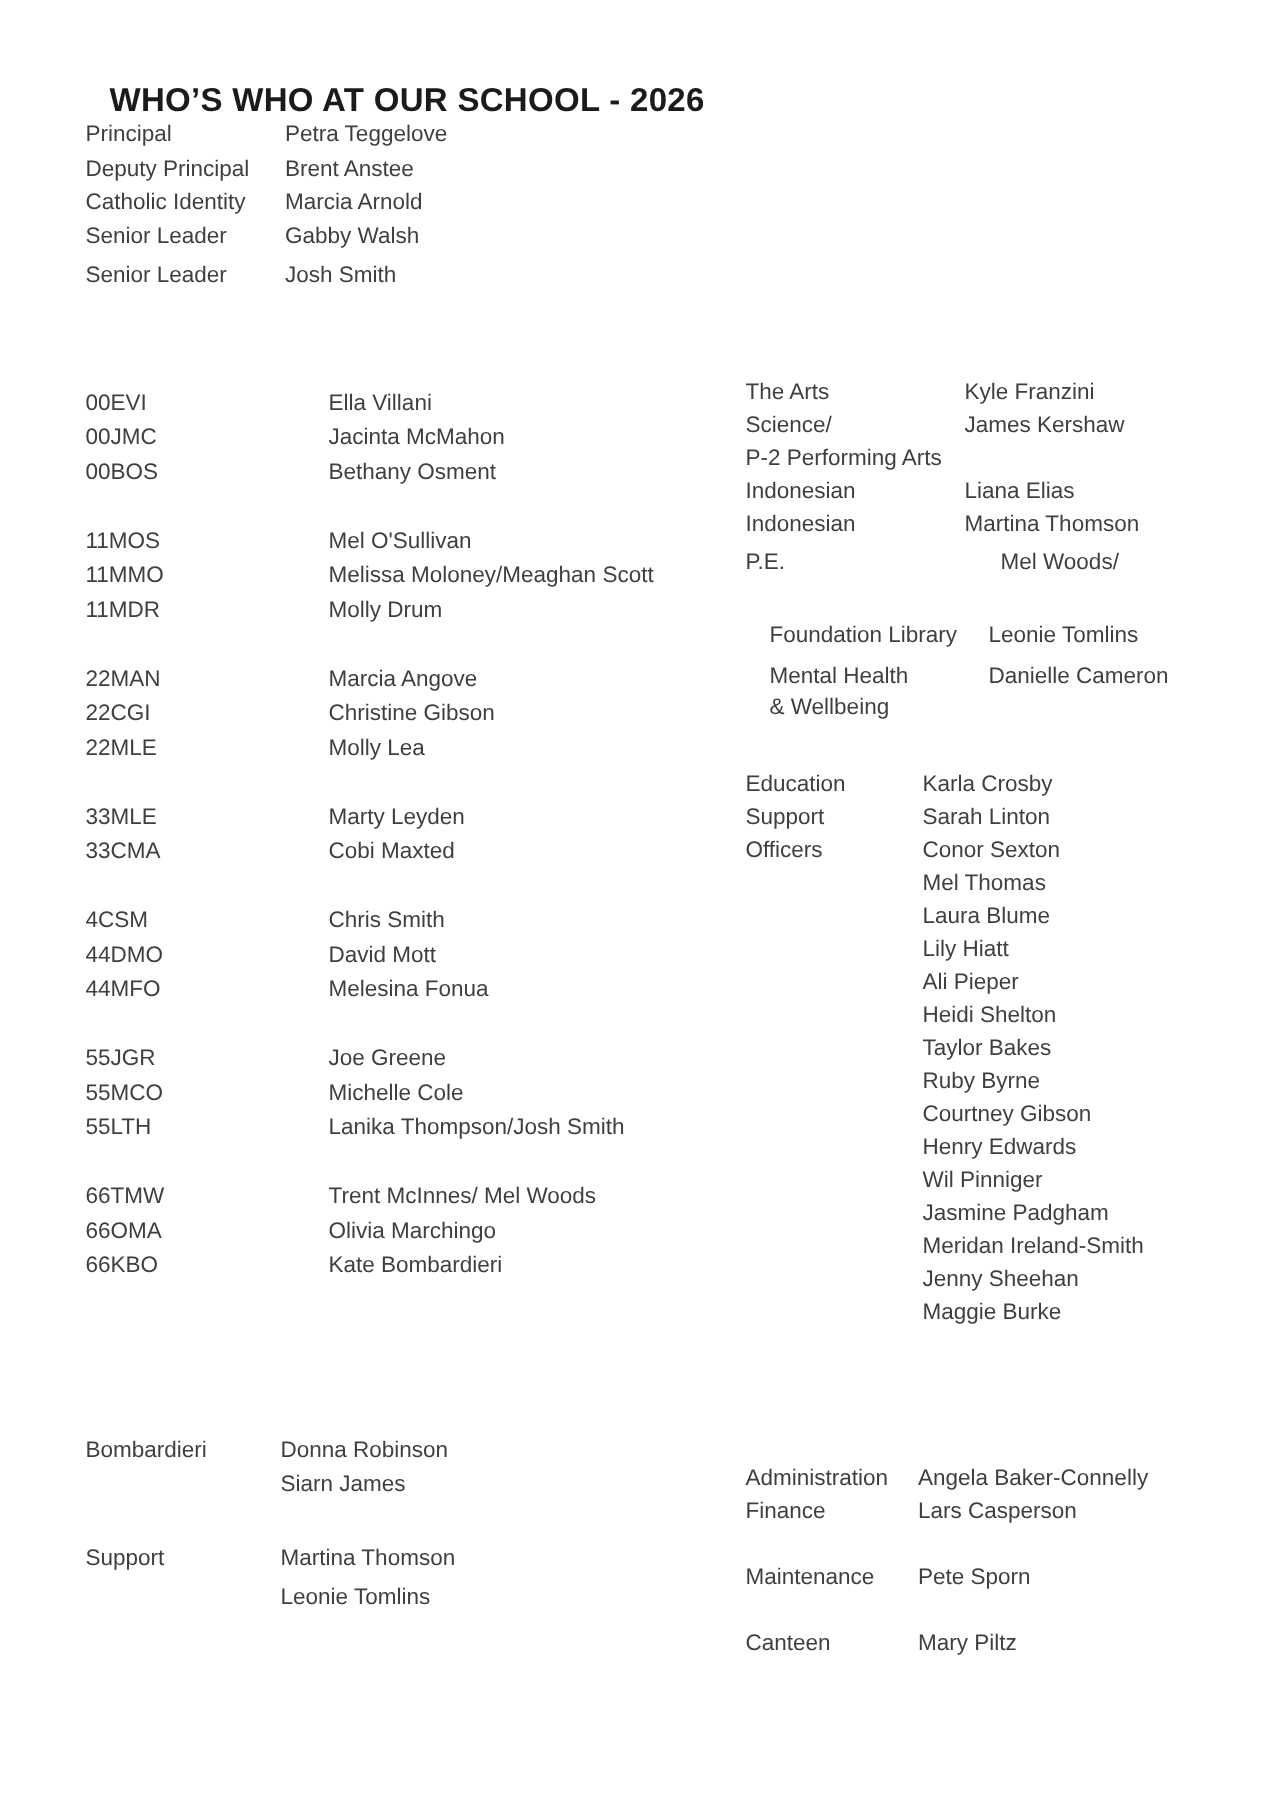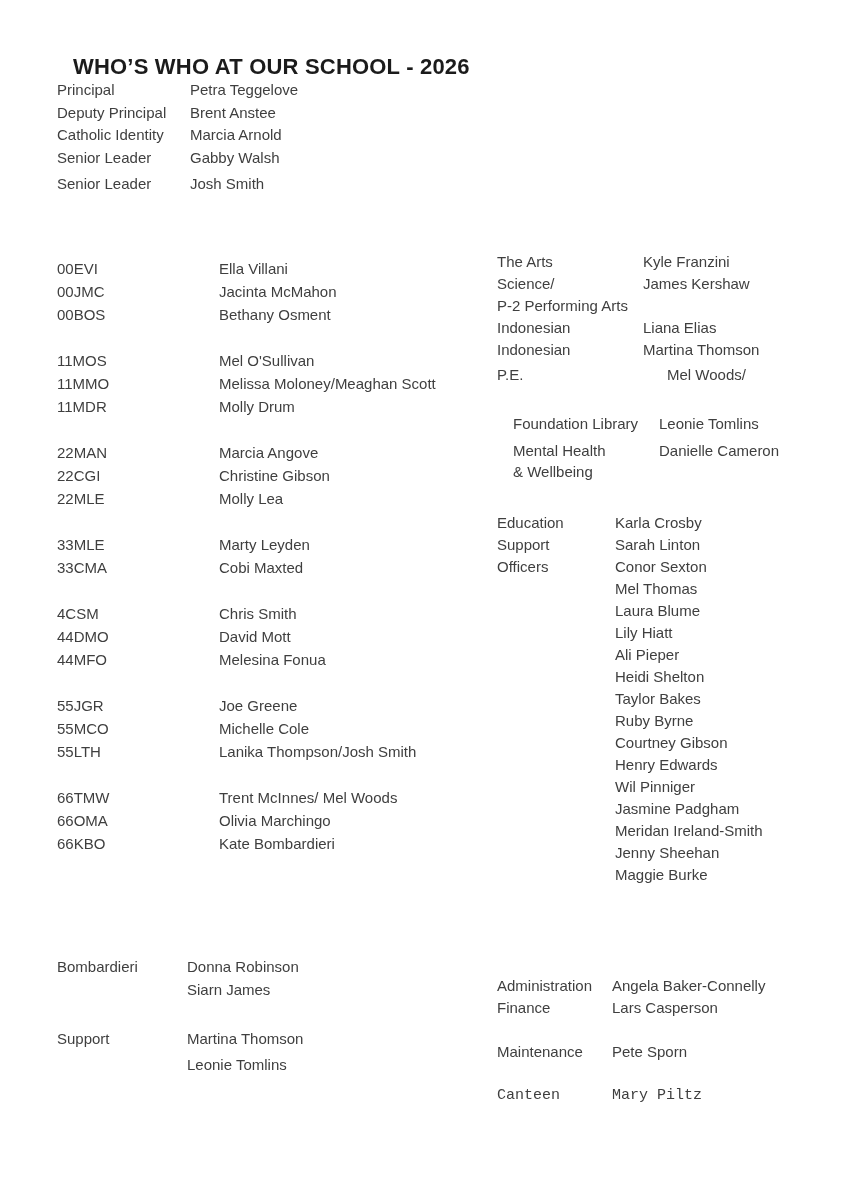--- a/index.html
+++ b/index.html
@@ -62,21 +62,21 @@
   
   .eso { left:497px; top:512px; }
   .eso .row { height:22px; line-height:22px; }
   .eso .c1 { width:118px; }
 
   
   .services { left:497px; top:975px; }
   .services .row { height:22px; line-height:22px; }
   .services .c1 { width:115px; }
   .services .row:nth-child(3) { margin-top:22px; }
-  .services .row:nth-child(4) { margin-top:22px;font-family:Liberation Mono, monospace; }
+  .services .row:nth-child(4) { margin-top:22px; }
 </style>
 </head>
 <body>
 
 <div class="page">
   <h1 class="title">WHO’S WHO AT OUR SCHOOL - 2026</h1>
 
   <section class="block leadership">
       <div class="row">
         <span class="c1">Principal</span>

